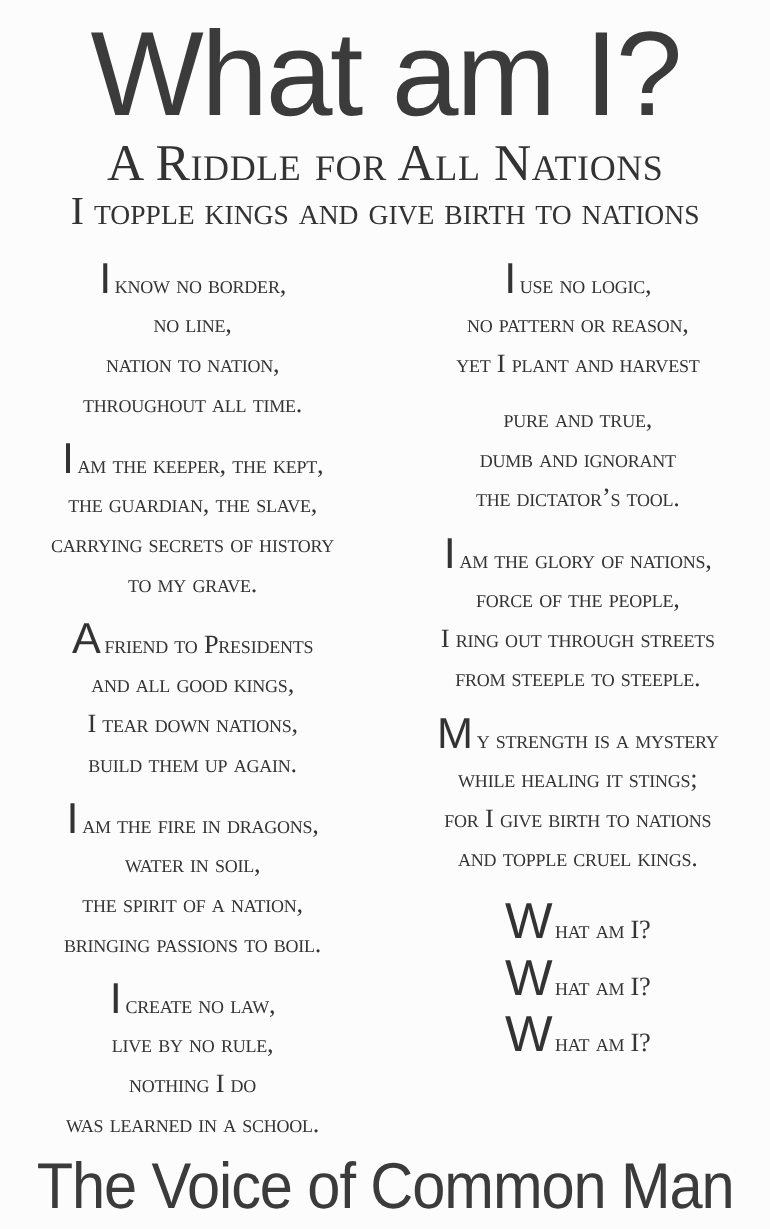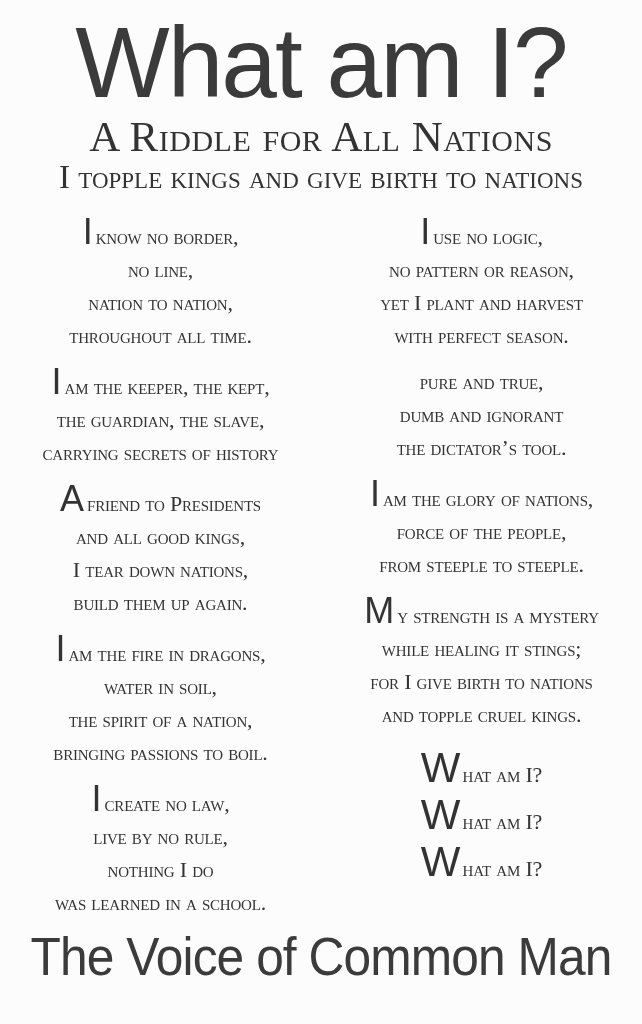--- a/index.html
+++ b/index.html
@@ -95,20 +95,21 @@
         <div class="stanza">
           <div class="line"><span class="dropcap">I</span><span>know no border,</span></div>
           <div class="line"><span>no line,</span></div>
           <div class="line"><span>nation to nation,</span></div>
           <div class="line"><span>throughout all time.</span></div>
         </div>
         <div class="stanza">
           <div class="line"><span class="dropcap">I</span><span>am the keeper, the kept,</span></div>
           <div class="line"><span>the guardian, the slave,</span></div>
           <div class="line"><span>carrying secrets of history</span></div>
+          <div class="line"><span>to my grave.</span></div>
         </div>
         <div class="stanza">
           <div class="line"><span class="dropcap">A</span><span>friend to Presidents</span></div>
           <div class="line"><span>and all good kings,</span></div>
           <div class="line"><span>I tear down nations,</span></div>
           <div class="line"><span>build them up again.</span></div>
         </div>
         <div class="stanza">
           <div class="line"><span class="dropcap">I</span><span>am the fire in dragons,</span></div>
           <div class="line"><span>water in soil,</span></div>
@@ -120,30 +121,30 @@
           <div class="line"><span>live by no rule,</span></div>
           <div class="line"><span>nothing I do</span></div>
           <div class="line"><span>was learned in a school.</span></div>
         </div>
       </div>
     <div class="column" id="col-right">
         <div class="stanza">
           <div class="line"><span class="dropcap">I</span><span>use no logic,</span></div>
           <div class="line"><span>no pattern or reason,</span></div>
           <div class="line"><span>yet I plant and harvest</span></div>
-          <div class="line"><span>with perfect season.</span></div>
         </div>
         <div class="stanza">
           <div class="line"><span>pure and true,</span></div>
           <div class="line"><span>dumb and ignorant</span></div>
           <div class="line"><span>the dictator’s tool.</span></div>
         </div>
         <div class="stanza">
           <div class="line"><span class="dropcap">I</span><span>am the glory of nations,</span></div>
           <div class="line"><span>force of the people,</span></div>
+          <div class="line"><span>I ring out through streets</span></div>
           <div class="line"><span>from steeple to steeple.</span></div>
         </div>
         <div class="stanza">
           <div class="line"><span class="dropcap">M</span><span>y strength is a mystery</span></div>
           <div class="line"><span>while healing it stings;</span></div>
           <div class="line"><span>for I give birth to nations</span></div>
           <div class="line"><span>and topple cruel kings.</span></div>
         </div>
         <div class="stanza refrain">
           <div class="line"><span class="dropcap">W</span><span>hat am I?</span></div>

